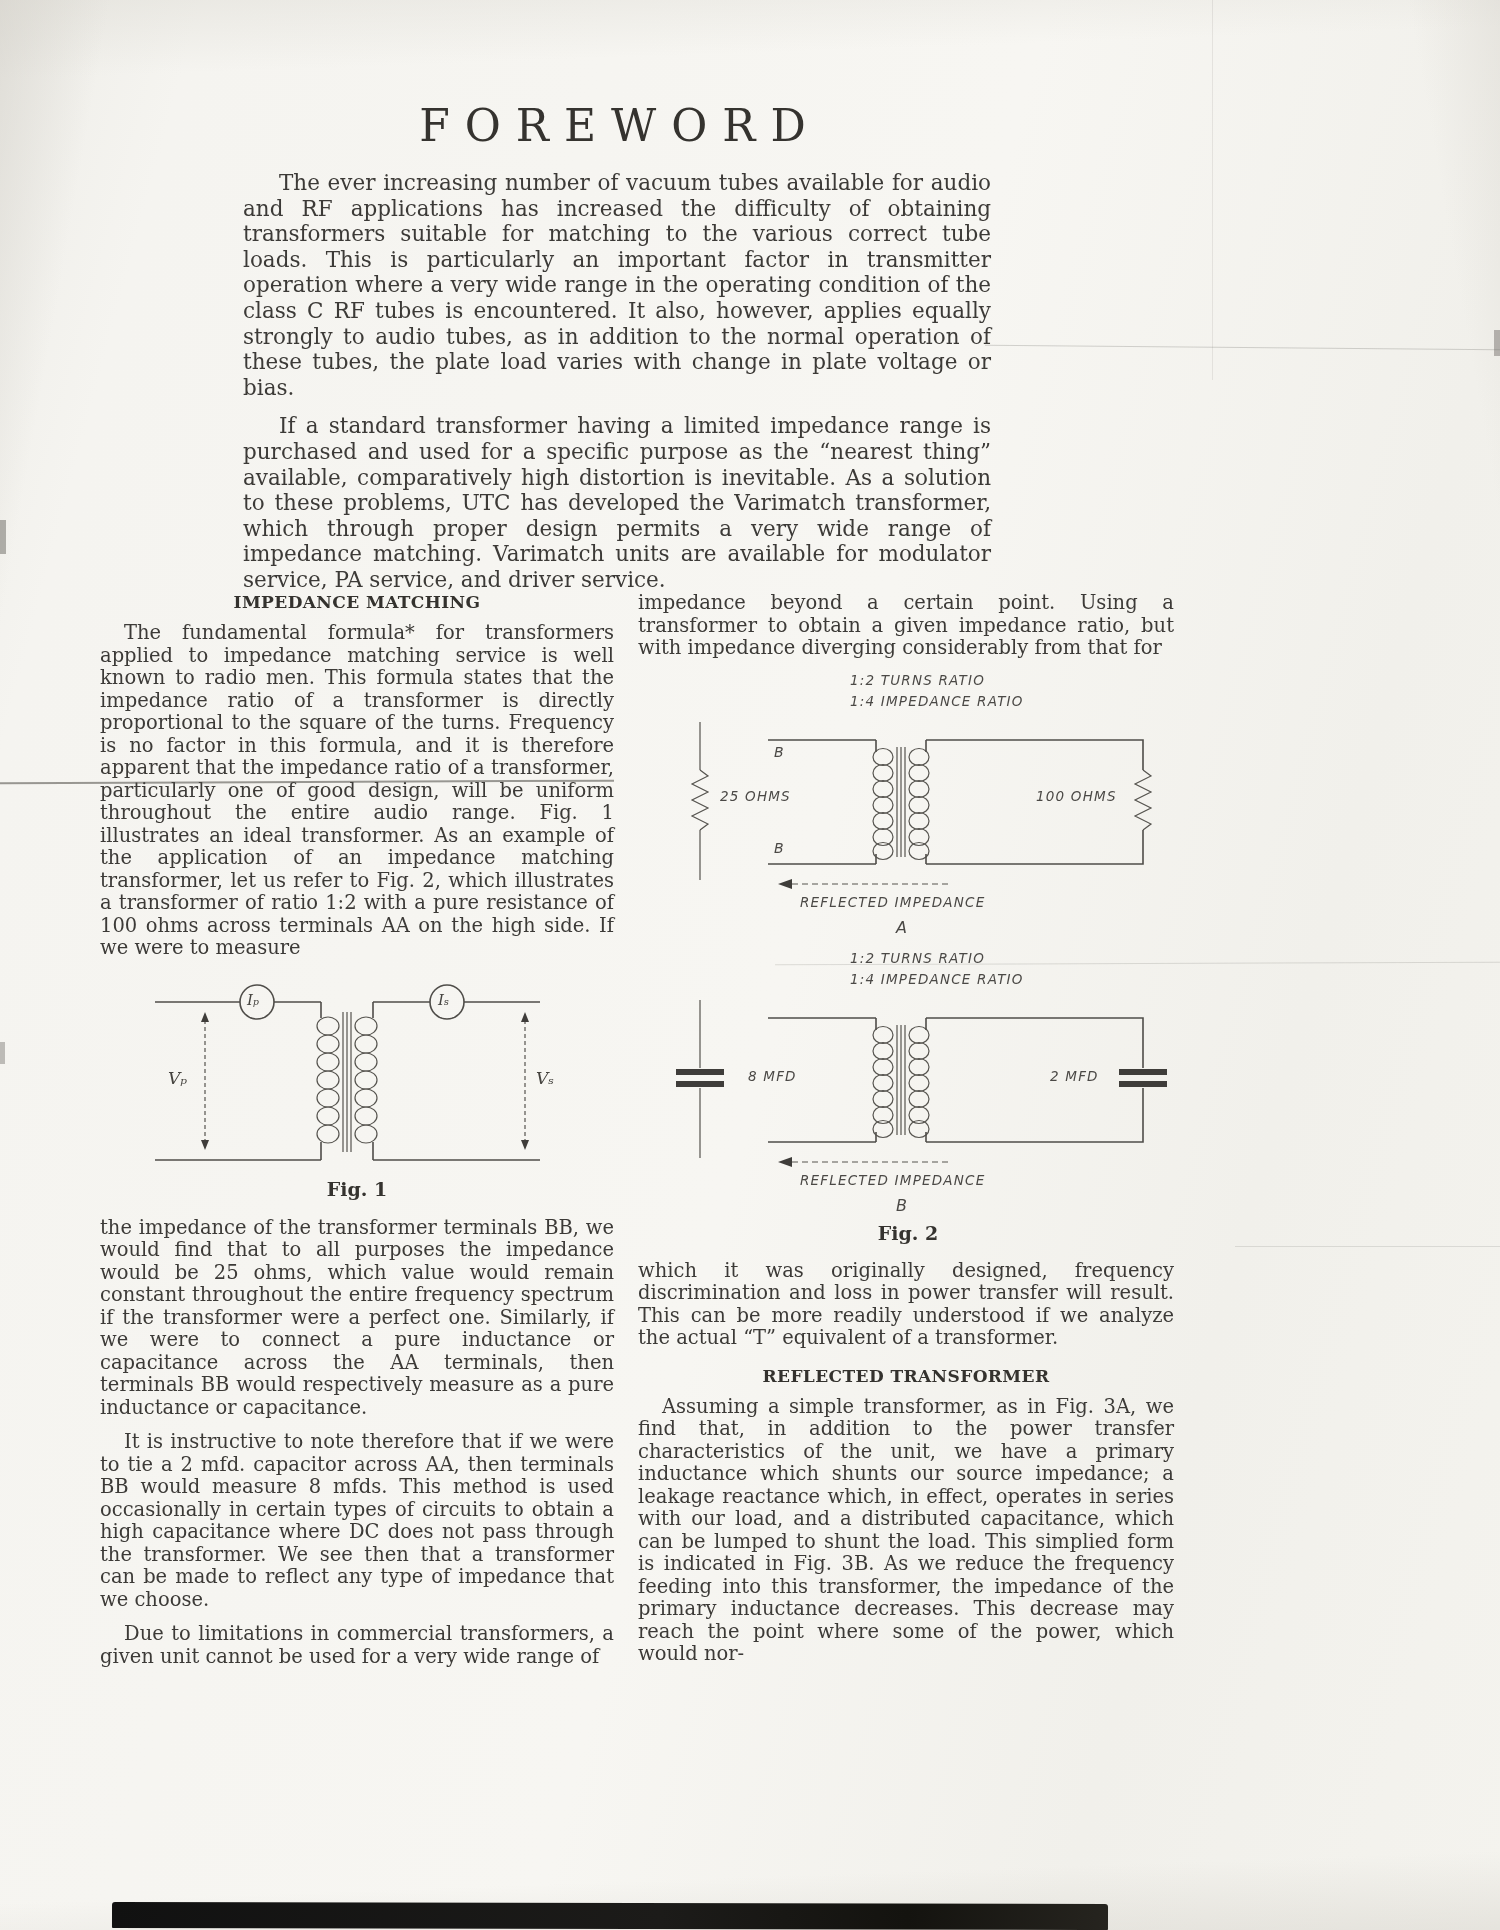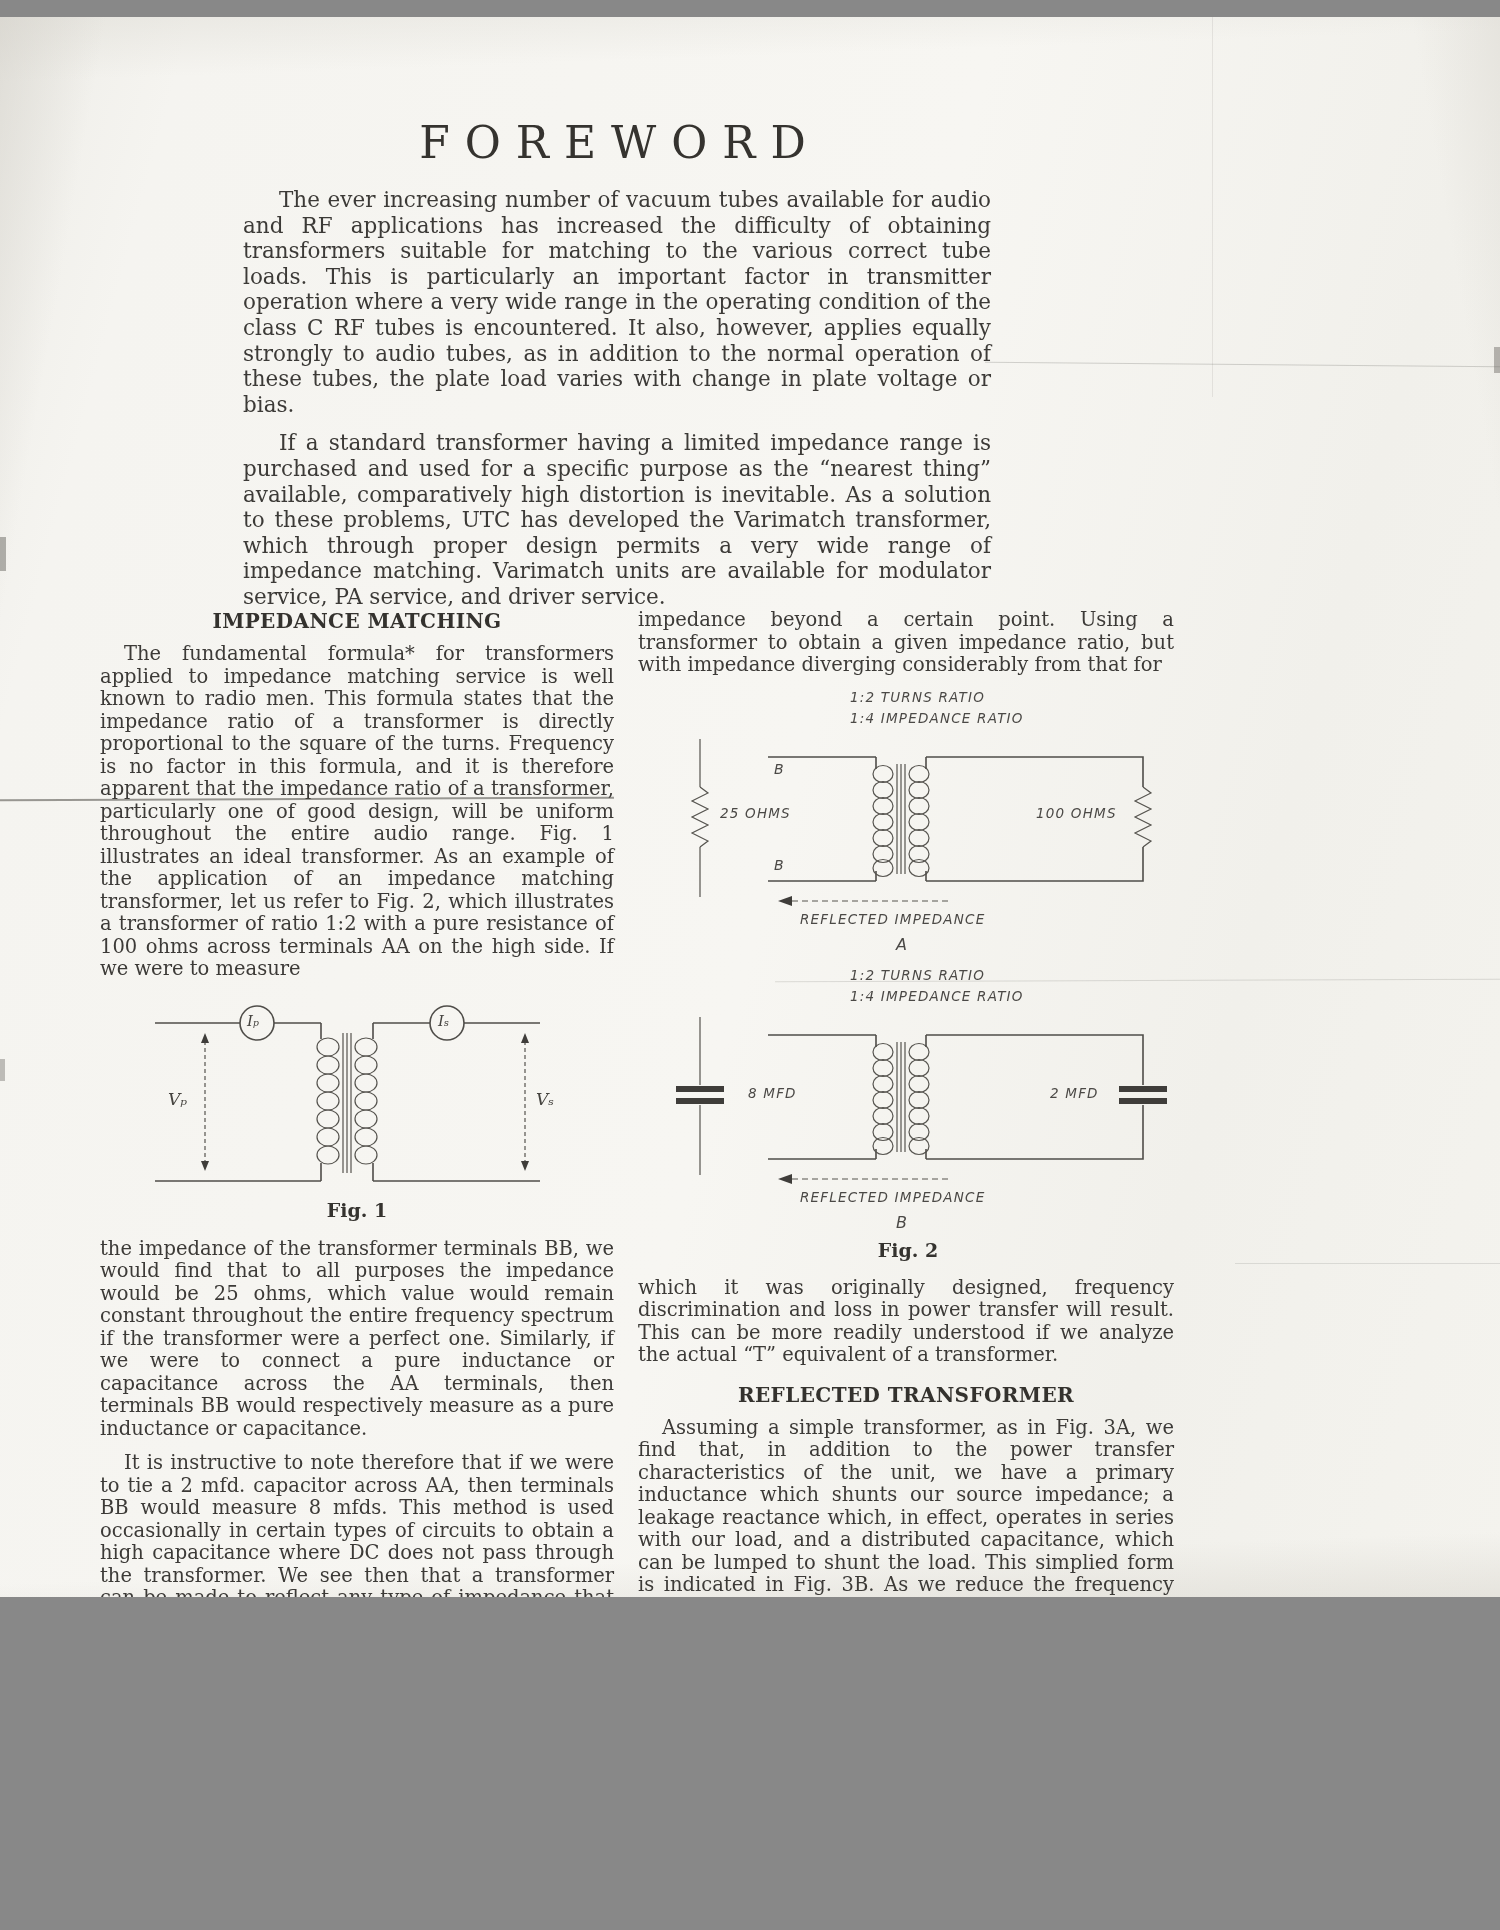--- a/index.html
+++ b/index.html
@@ -1,37 +1,37 @@
 <!DOCTYPE html>
 <html><head>
 <meta charset="utf-8">
 <style>
   html,body{margin:0;padding:0;background:#888;}
   .page{
-    position:relative;width:1500px;height:1580px;margin:17px auto;
+    position:relative;width:1500px;height:1930px;margin:0 auto;
     background:
       linear-gradient(100deg, rgba(210,207,200,.55) 0%, rgba(246,245,241,0) 6%),
       linear-gradient(260deg, rgba(216,213,206,.45) 0%, rgba(246,245,241,0) 5%),
       linear-gradient(178deg, rgba(222,220,213,.5) 0%, rgba(246,245,241,0) 4%, rgba(246,245,241,0) 96%, rgba(212,209,201,.45) 100%),
       linear-gradient(105deg,#eeede8 0%,#f5f4f0 10%,#f7f6f2 52%,#f1f0eb 78%,#f4f3ee 100%);
     font-family:"DejaVu Serif", serif;
     color:#3c3a37;
     overflow:hidden;
   }
   .title{
     position:absolute;top:100px;left:0;width:1240px;text-align:center;
     font-size:44px;letter-spacing:15px;font-weight:400;color:#35332f;
   }
   .intro{position:absolute;top:170px;left:243px;width:748px;text-align:justify;
     font-size:21.5px;line-height:25.6px;}
   .intro p{margin:0 0 13px 0;text-indent:36px;}
   .cols{position:absolute;top:592px;left:100px;width:1080px;display:flex;gap:24px;align-items:flex-start;}
   .col-left{width:514px;}
   .col-right{width:536px;}
-  .col-head{font-weight:bold;font-size:20px;text-align:center;margin:0 0 10px 0;letter-spacing:.4px;color:#34322e;}
+  .col-head{font-weight:bold;font-size:17px;text-align:center;margin:0 0 10px 0;letter-spacing:.4px;color:#34322e;}
   .col-head.mt{margin-top:16px;}
   .bodyp{font-size:19.5px;line-height:22.5px;text-align:justify;margin:0 0 12px 0;}
   .indent{text-indent:24px;}
   .fig{position:relative;margin:6px 0 10px 0;}
   .fig svg{display:block;}
   .stroke{stroke:#4f4d49;stroke-width:1.6;fill:none;}
   .stroke-thin{stroke:#56544f;stroke-width:1.2;fill:none;}
   .filldark{fill:#3f3d3a;stroke:none;}
   .dlabel{position:absolute;font-family:"DejaVu Sans",sans-serif;font-style:italic;
     font-size:13.5px;letter-spacing:1.2px;color:#4b4946;white-space:nowrap;}

